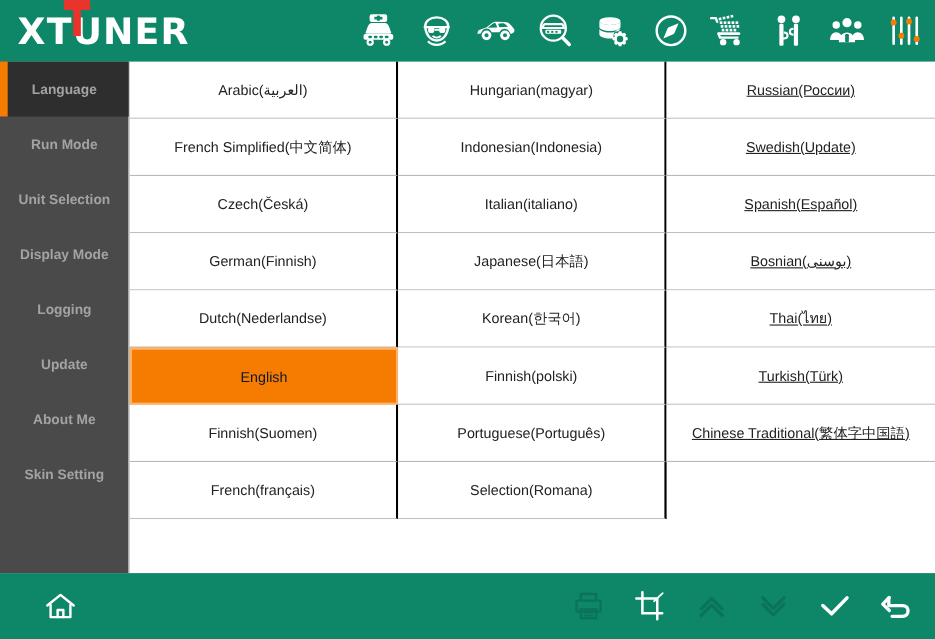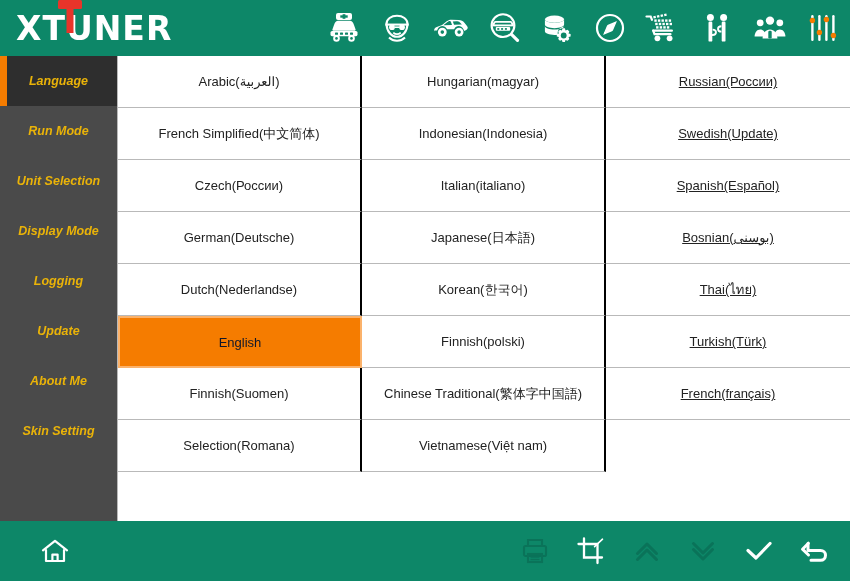--- a/index.html
+++ b/index.html
@@ -91,27 +91,26 @@
     display: flex;
     flex-direction: column;
     padding-top: 0px;
   }
   .side-item {
     height: 50px;
     display: flex;
     align-items: center;
     justify-content: center;
     position: relative;
-    color: #eab308;
+    color: #a3a3a3;
     font-size: 12.5px;
     font-weight: bold;
     cursor: pointer;
     user-select: none;
     font-family: "Liberation Sans", sans-serif;
-    font-style: italic;
   }
   .side-item.active {
     background: #2e2e2e;
   }
   .side-item.active::before {
     content: "";
     position: absolute;
     left: 0;
     top: 0;
     bottom: 0;
@@ -385,37 +384,37 @@
     </div>
 
     <div class="grid-wrap">
       <div class="grid" id="lang-grid">
           <div class="lang-cell">Arabic(العربية)</div>
           <div class="lang-cell">Hungarian(magyar)</div>
           <div class="lang-cell">Russian(России)</div>
           <div class="lang-cell">French Simplified(中文简体)</div>
           <div class="lang-cell">Indonesian(Indonesia)</div>
           <div class="lang-cell">Swedish(Update)</div>
-          <div class="lang-cell">Czech(России)</div>
+          <div class="lang-cell">Czech(Česká)</div>
           <div class="lang-cell">Italian(italiano)</div>
           <div class="lang-cell">Spanish(Español)</div>
-          <div class="lang-cell">German(Deutsche)</div>
+          <div class="lang-cell">German(Finnish)</div>
           <div class="lang-cell">Japanese(日本語)</div>
           <div class="lang-cell">Bosnian(بوسنی)</div>
           <div class="lang-cell">Dutch(Nederlandse)</div>
           <div class="lang-cell">Korean(한국어)</div>
           <div class="lang-cell">Thai(ไทย)</div>
           <div class="lang-cell selected">English</div>
           <div class="lang-cell">Finnish(polski)</div>
           <div class="lang-cell">Turkish(Türk)</div>
           <div class="lang-cell">Finnish(Suomen)</div>
+          <div class="lang-cell">Portuguese(Português)</div>
           <div class="lang-cell">Chinese Traditional(繁体字中国語)</div>
           <div class="lang-cell">French(français)</div>
           <div class="lang-cell">Selection(Romana)</div>
-          <div class="lang-cell">Vietnamese(Việt nam)</div>
         </div>
       <div class="grid-filler"></div>
     </div>
 
   </div>
 
   <div class="footer">
 
     <div class="footer-left">
       <div class="ficon" title="Home">

